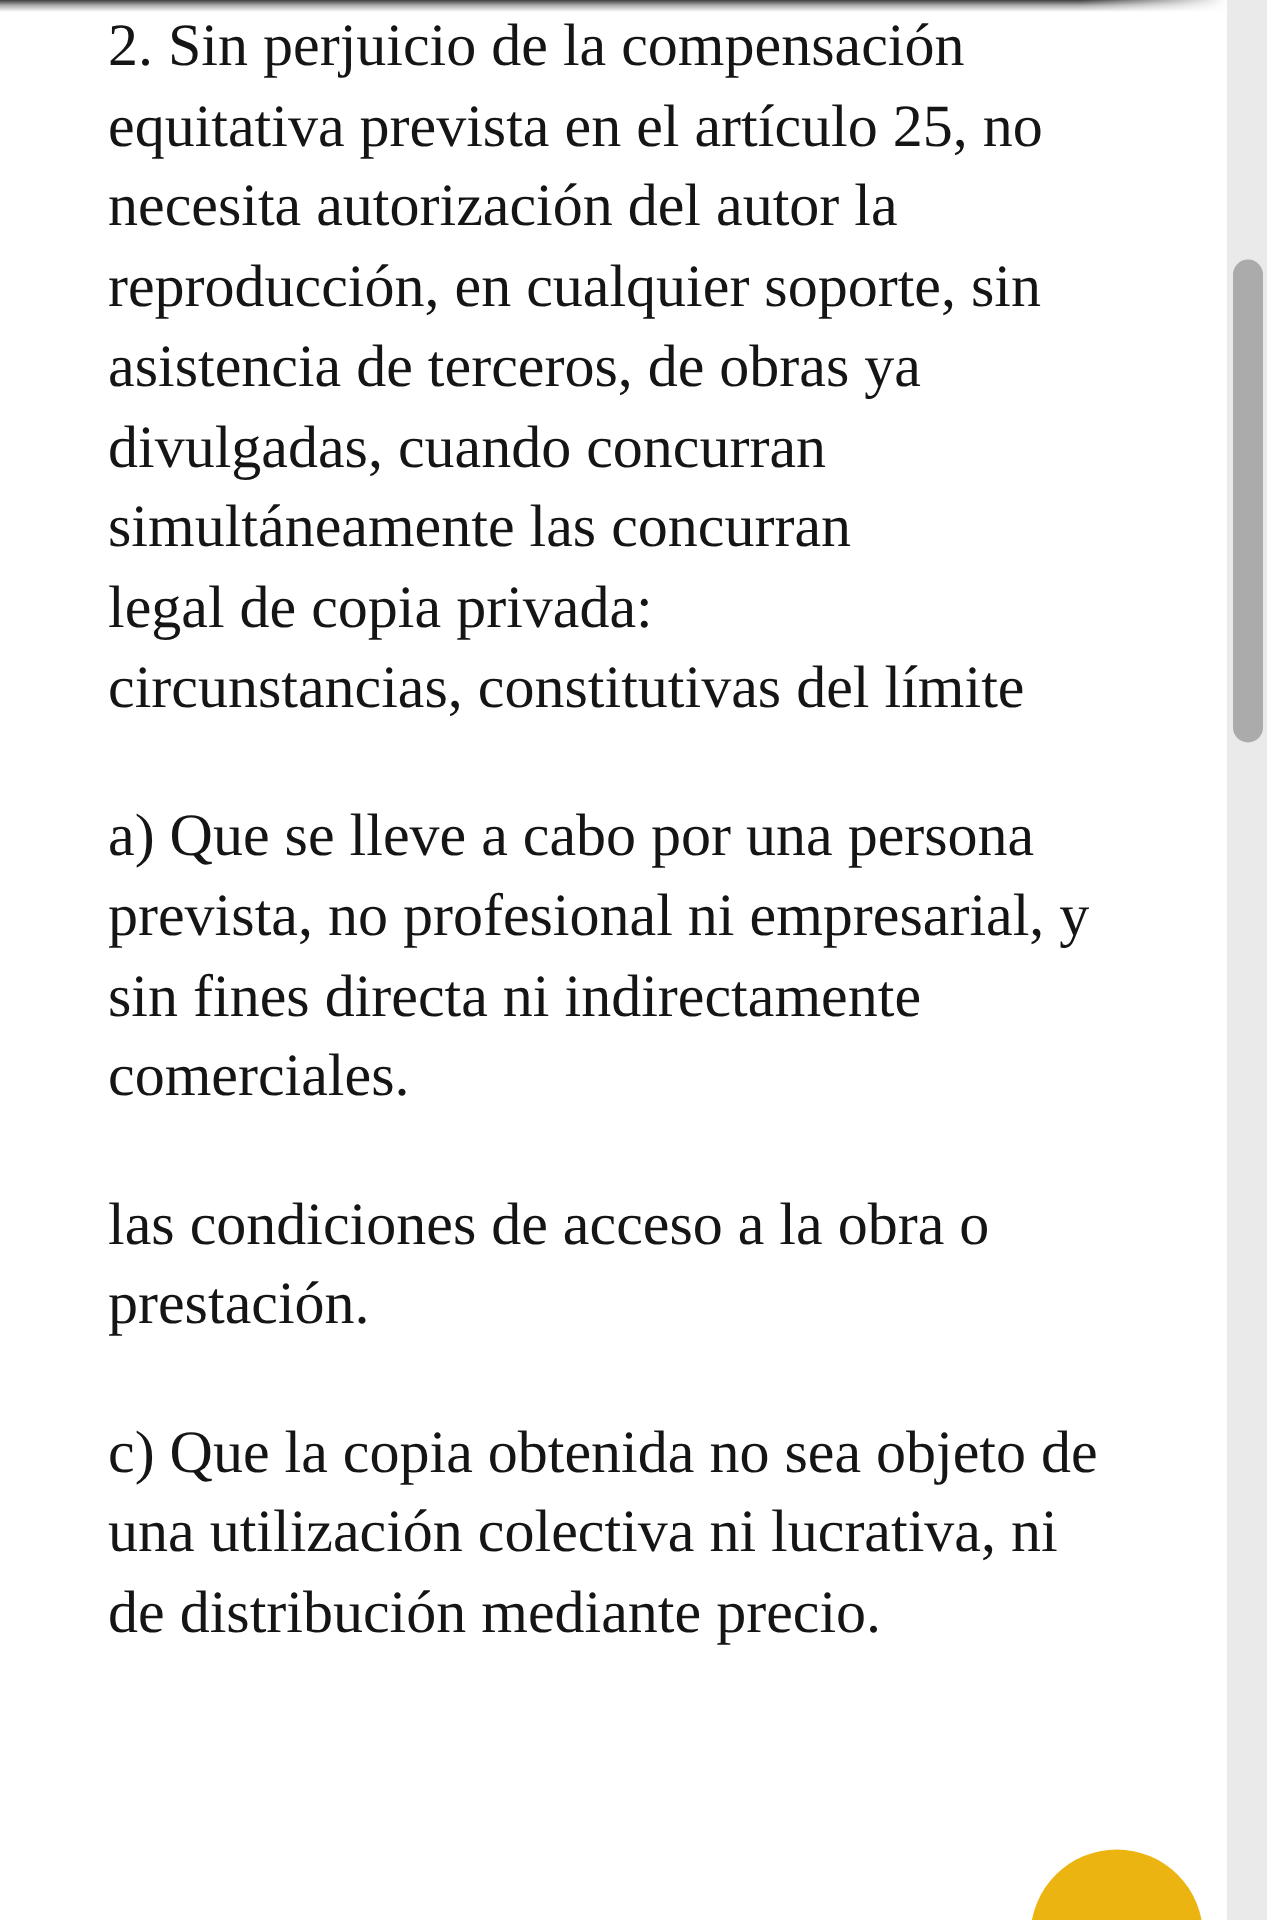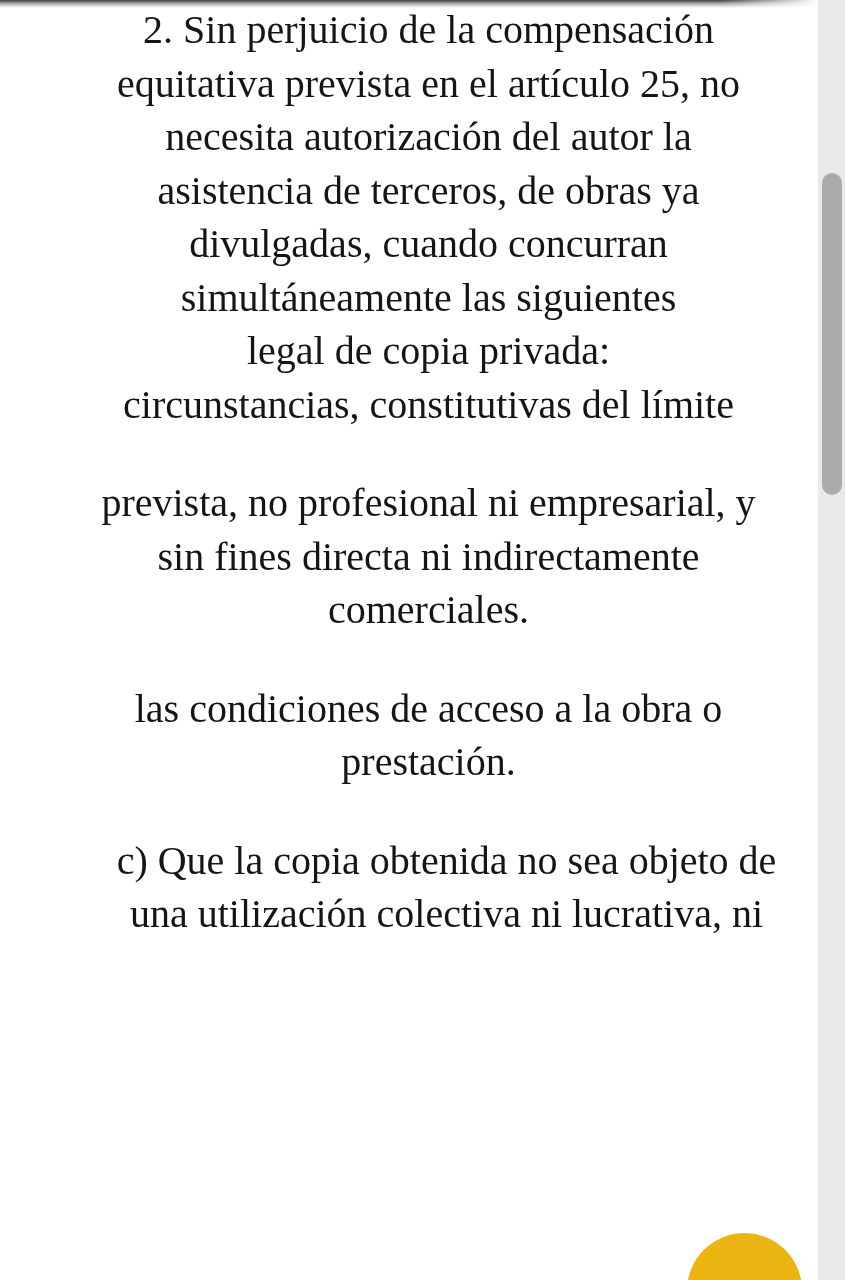--- a/index.html
+++ b/index.html
@@ -7,21 +7,20 @@
     padding: 0;
     background: #ffffff;
   }
   .screen {
     position: relative;
     width: 845px;
     height: 1280px;
     background: #ffffff;
     overflow: hidden;
     font-family: "Liberation Serif", "DejaVu Serif", serif;
-    text-align: center;
   }
   .top-edge-shadow {
     position: absolute;
     top: 0;
     left: 0;
     width: 818px;
     height: 8px;
     background: linear-gradient(to bottom, rgba(52,52,52,0.95) 0%, rgba(70,70,70,0.45) 45%, rgba(255,255,255,0) 100%);
     -webkit-mask-image: linear-gradient(to right, #000 88%, transparent 100%);
     mask-image: linear-gradient(to right, #000 88%, transparent 100%);
@@ -35,21 +34,20 @@
     color: #151515;
     font-size: 40px;
     line-height: 53.5px;
     z-index: 1;
   }
   .paragraph {
     margin: 0 0 45px 0;
   }
   .paragraph:last-child {
     margin-bottom: 0;
-    margin-left: 36px;
   }
   .line {
     white-space: nowrap;
   }
   .scrollbar-track {
     position: absolute;
     top: 0;
     right: 0;
     width: 27px;
     height: 1280px;
@@ -85,38 +83,41 @@
 
 <div class="screen">
 
   <div class="top-edge-shadow"></div>
 
   <div class="document" style="color: rgb(21, 21, 21);">
       <div class="paragraph">
         <div class="line">2. Sin perjuicio de la compensación</div>
         <div class="line">equitativa prevista en el artículo 25, no</div>
         <div class="line">necesita autorización del autor la</div>
+        <div class="line">reproducción, en cualquier soporte, sin</div>
         <div class="line">asistencia de terceros, de obras ya</div>
         <div class="line">divulgadas, cuando concurran</div>
-        <div class="line">simultáneamente las siguientes</div>
+        <div class="line">simultáneamente las concurran</div>
         <div class="line">legal de copia privada:</div>
         <div class="line">circunstancias, constitutivas del límite</div>
       </div>
       <div class="paragraph">
+        <div class="line">a) Que se lleve a cabo por una persona</div>
         <div class="line">prevista, no profesional ni empresarial, y</div>
         <div class="line">sin fines directa ni indirectamente</div>
         <div class="line">comerciales.</div>
       </div>
       <div class="paragraph">
         <div class="line">las condiciones de acceso a la obra o</div>
         <div class="line">prestación.</div>
       </div>
       <div class="paragraph">
         <div class="line">c) Que la copia obtenida no sea objeto de</div>
         <div class="line">una utilización colectiva ni lucrativa, ni</div>
+        <div class="line">de distribución mediante precio.</div>
       </div>
     </div>
 
   <div class="scrollbar-track" style="background: rgb(234, 234, 234);"></div>
   <div class="scrollbar-thumb" style="background: rgb(171, 171, 171);"></div>
 
   <button class="fab" aria-label="action" style="background: rgb(236, 180, 17);"></button>
 
 </div>
 

